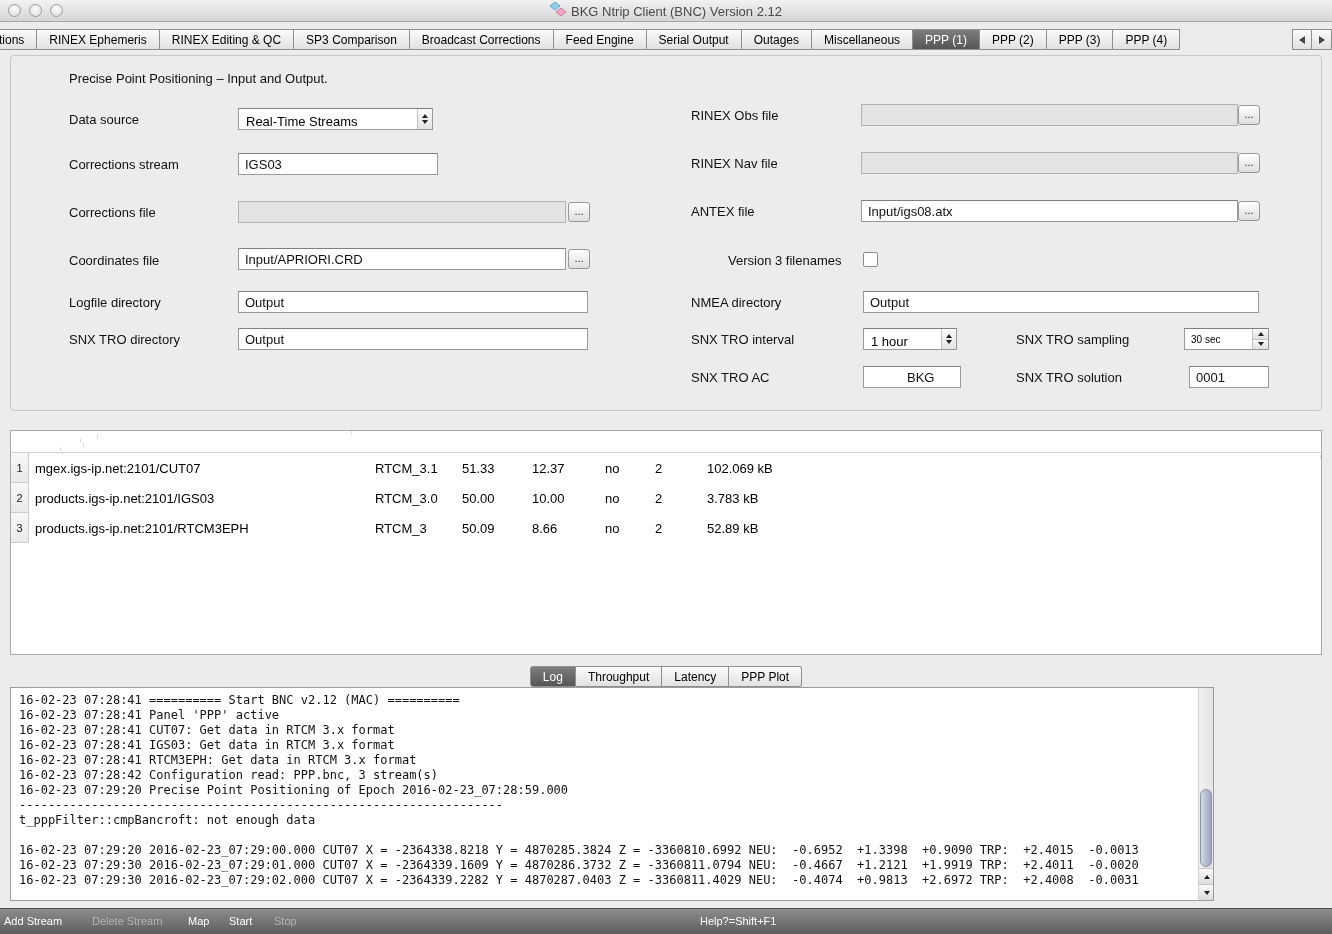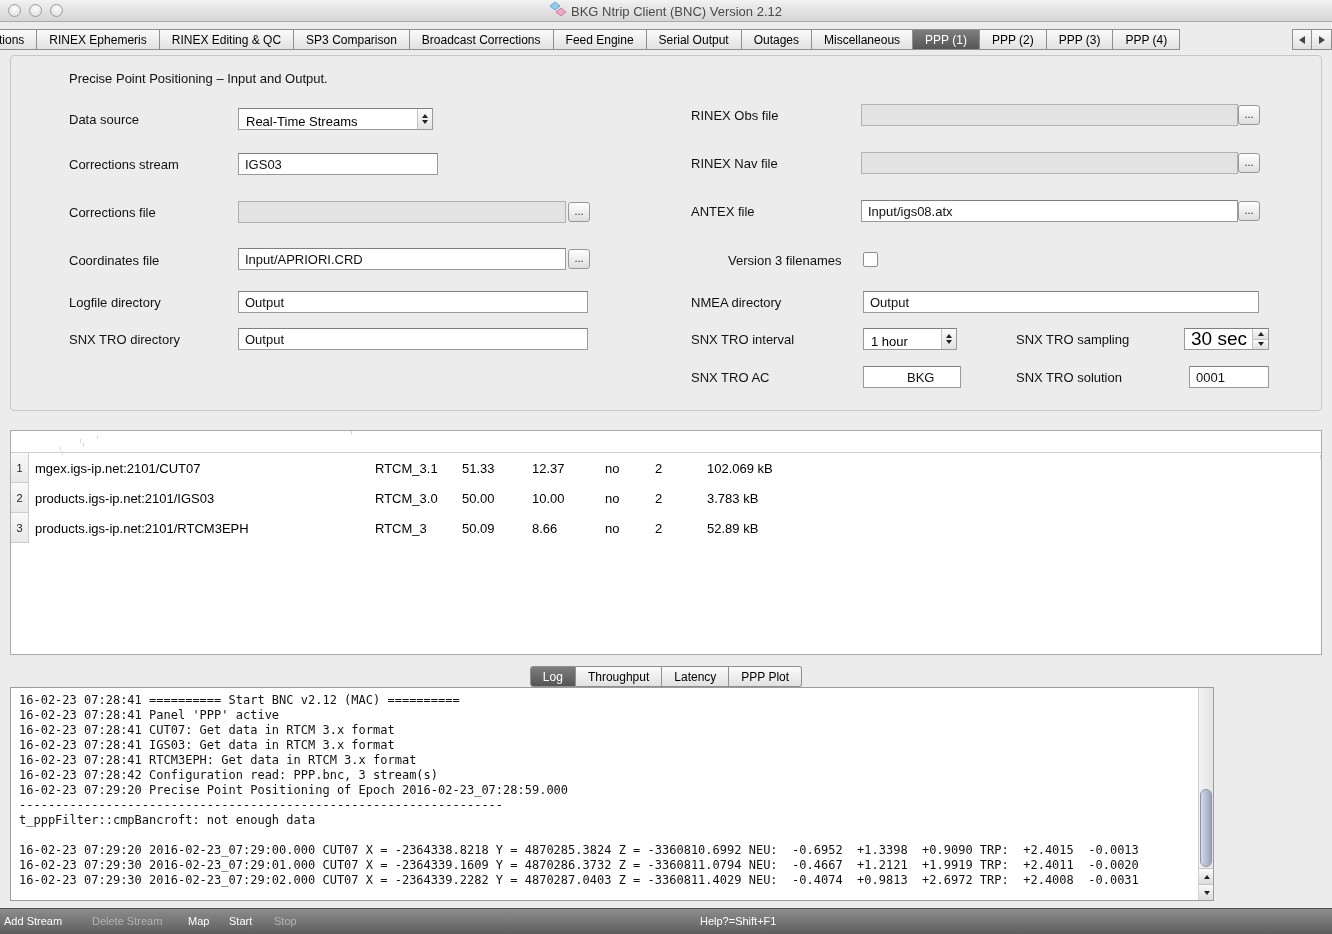--- a/index.html
+++ b/index.html
@@ -40,21 +40,21 @@
     font-family:"Liberation Sans",sans-serif; font-size:13px; padding:0 6px; color:#111; outline:none; }
   .field:disabled { background:#e3e3e3; border-color:#b2b2b2; color:#777; }
   .browse { position:absolute; width:22px; height:20px; border:1px solid #979797; border-radius:3px;
     background:linear-gradient(#ffffff,#dedede); font-size:11px; text-align:center; line-height:16px; color:#222; }
   .combo { position:absolute; height:22px; background:#fff; border:1px solid #9a9a9a; border-top-color:#808080;
     display:flex; align-items:flex-end; font-size:13px; }
   .combo-text { flex:1; padding-left:7px; white-space:nowrap; overflow:hidden; }
   .combo-arrows { width:15px; align-self:stretch; border-left:1px solid #c2c2c2;
     background:linear-gradient(#fafafa,#e4e4e4); display:flex; flex-direction:column; align-items:center; justify-content:center; }
   .spin { position:absolute; height:22px; background:#fff; border:1px solid #9a9a9a; border-top-color:#808080;
-    display:flex; align-items:stretch; font-size:19px; }
+    display:flex; align-items:stretch; font-size:10px; }
   .spin-text { flex:1; padding-left:6px; display:flex; align-items:center; white-space:nowrap; overflow:hidden; }
   .spin-btns { width:16px; border-left:1px solid #c2c2c2; display:flex; flex-direction:column; }
   .spin-btn { flex:1; background:linear-gradient(#fafafa,#e0e0e0); display:flex; align-items:center; justify-content:center; }
   .spin-btn:first-child { border-bottom:1px solid #c2c2c2; }
   .checkbox { position:absolute; width:15px; height:15px; background:#fff; border:1px solid #8e8e8e; border-radius:2px; }
 
   
   .streams { position:absolute; left:10px; top:430px; width:1312px; height:225px;
     border:1px solid #aaaaaa; background:#fff; overflow:hidden; }
   .thead { display:flex; height:22px; border-bottom:1px solid #cfcfcf; font-size:12px; color:#1d4ed8;flex-direction:column; }

